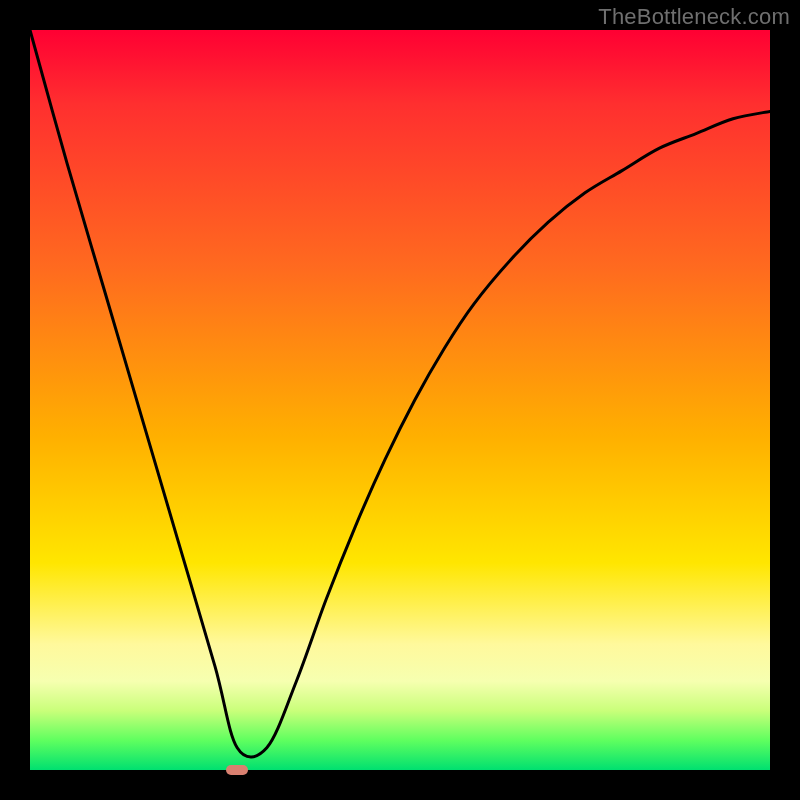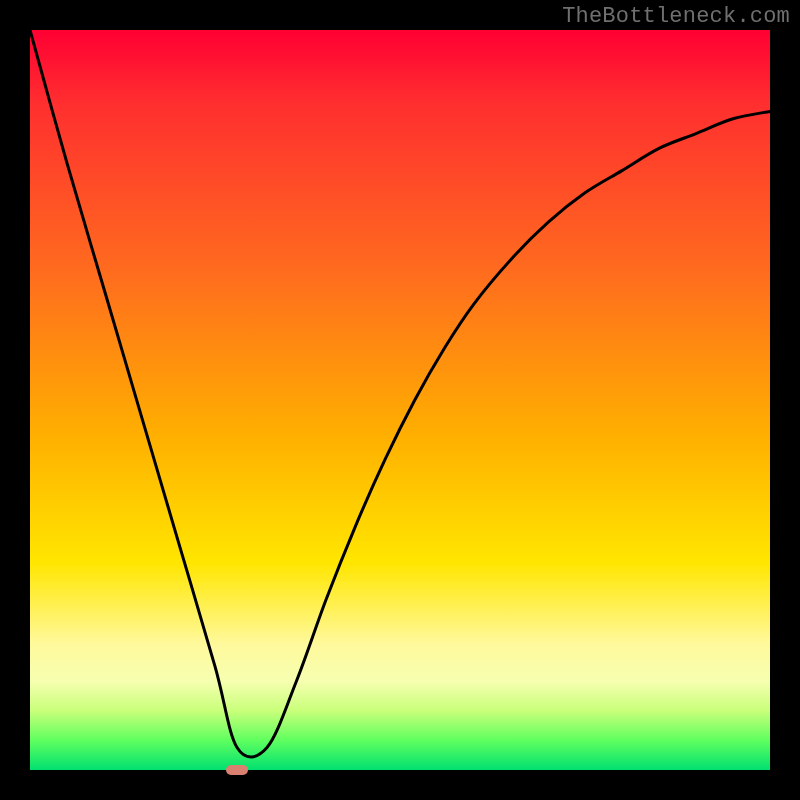--- a/index.html
+++ b/index.html
@@ -38,21 +38,21 @@
       #00e070 100%
     );
   }
   .watermark {
     position: absolute;
     top: 4px;
     right: 10px;
     color: #6f6f6f;
     font-size: 22px;
     letter-spacing: 0.2px;
-    font-family: Liberation Mono, monospace;
+    font-family: Liberation Sans, sans-serif;
     user-select: none;
   }
   svg.curve {
     position: absolute;
     left: 0;
     top: 0;
     width: 740px;
     height: 740px;
   }
   .marker {

